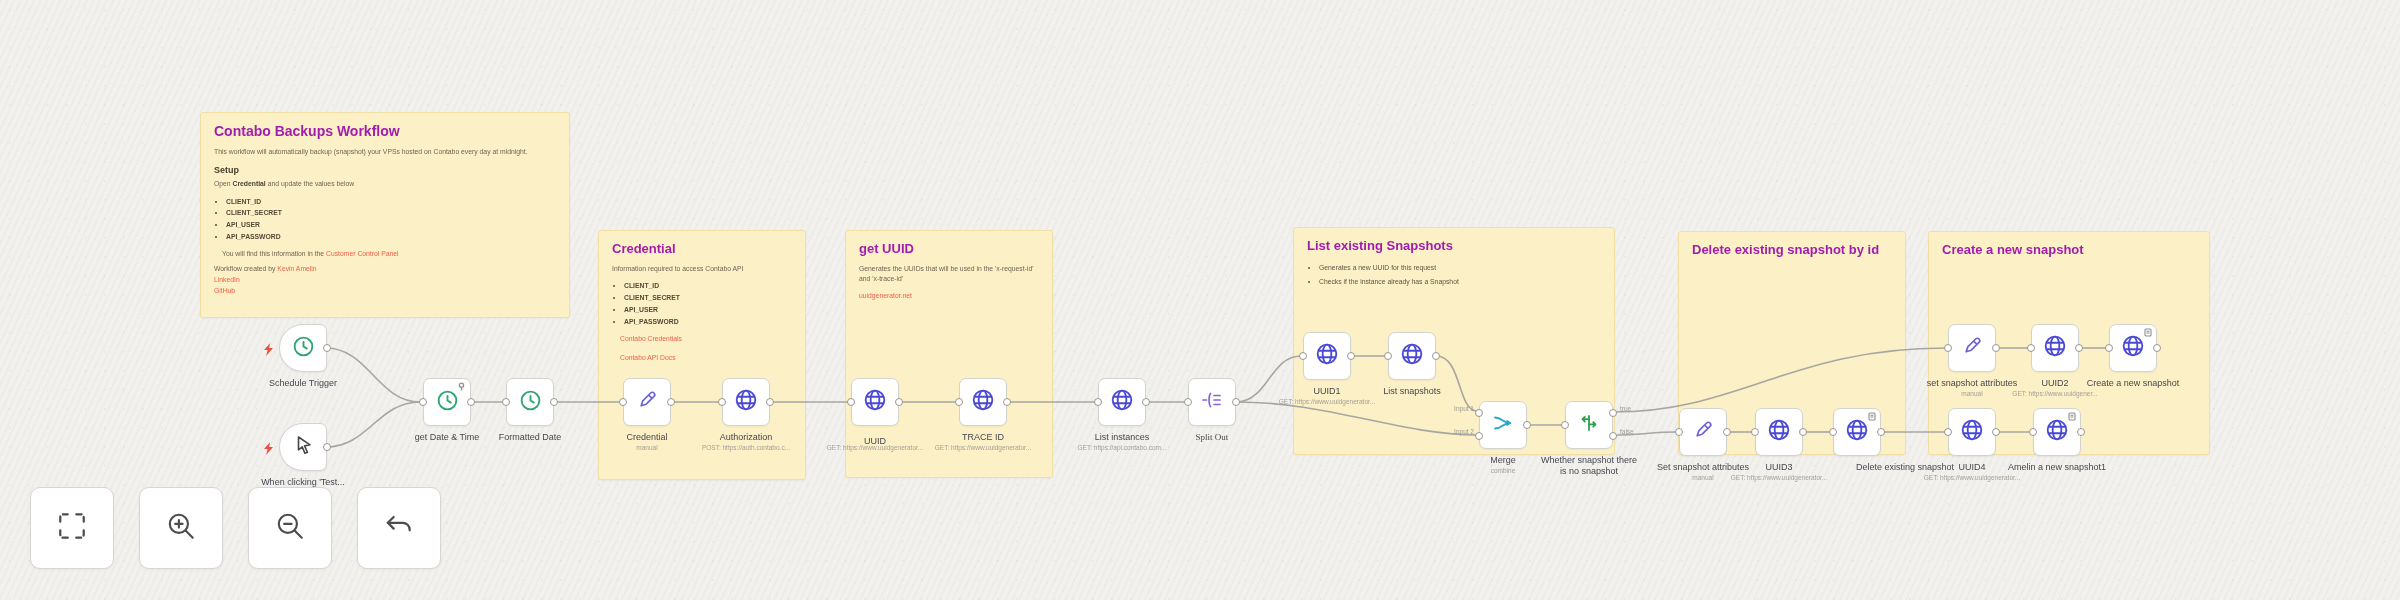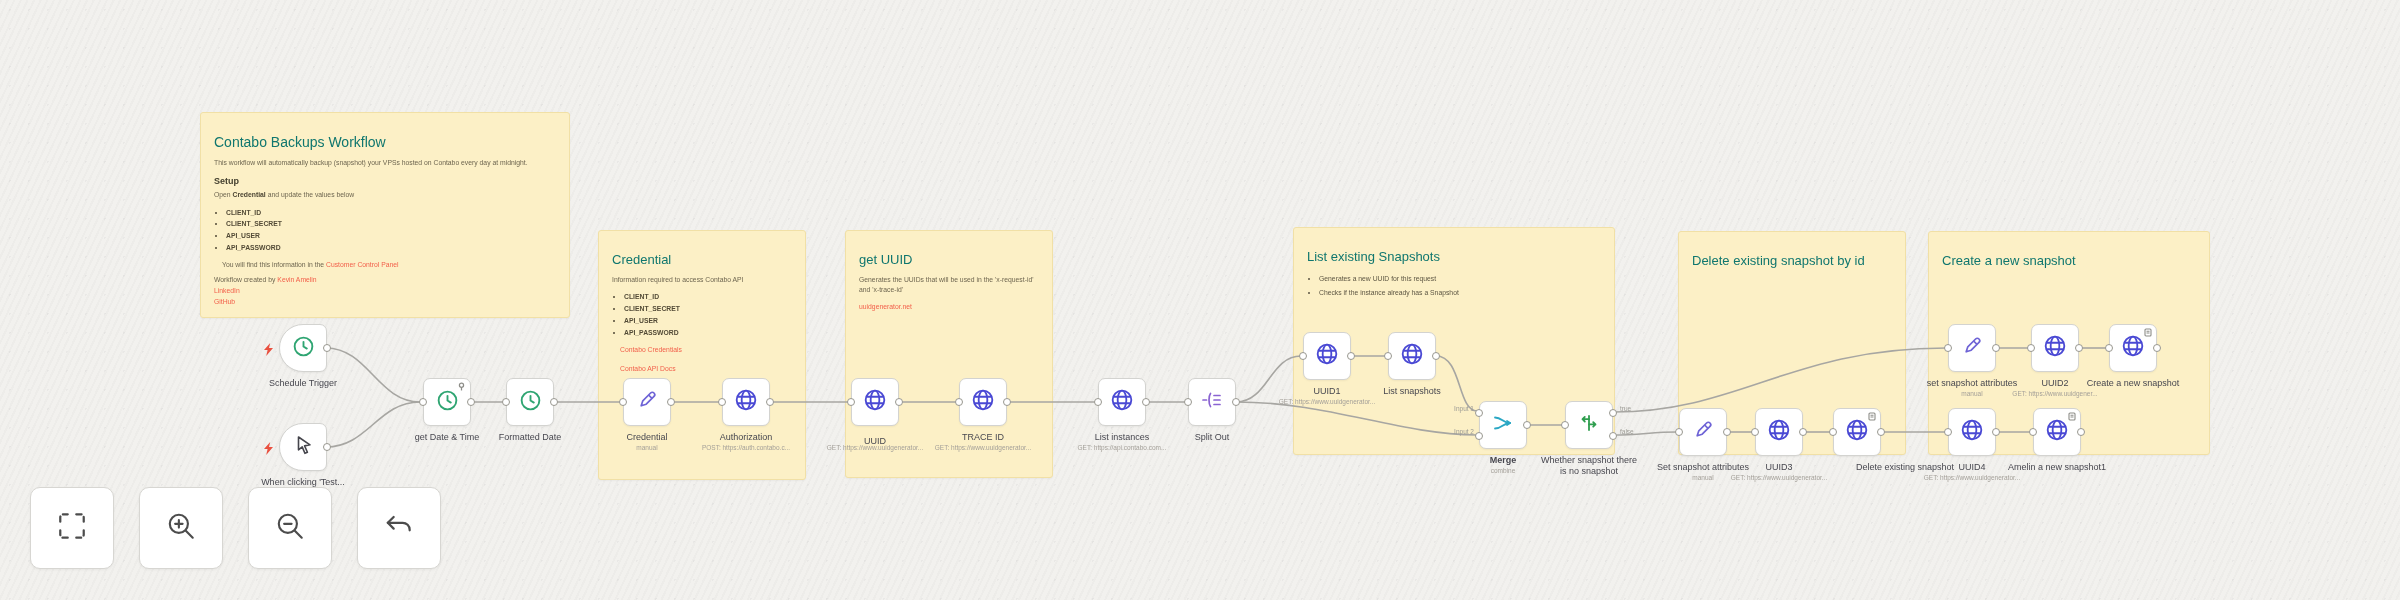--- a/index.html
+++ b/index.html
@@ -15,21 +15,21 @@
       radial-gradient(circle, rgba(0,0,0,0.035) 1px, transparent 1px);
     background-size:auto, 19px 19px;
   }
   
   .sticky{
     position:absolute;box-sizing:border-box;
     background:#fcf0c6;border:1px solid #f1e0a6;border-radius:3px;
     padding:10px 13px;z-index:1;
     box-shadow:0 1px 2px rgba(0,0,0,0.04);
   }
-  .s-title{font-size:13px;font-weight:normal;color:#0f766e;margin:11px 0 7px 0;line-height:1.2;}
+  .s-title{font-size:13px;font-weight:bold;color:#a21caf;margin:0 0 7px 0;line-height:1.2;}
   .s-title.big{font-size:14px;}
   .s-body{font-size:6.8px;color:#6e6650;line-height:1.6;margin:0 0 6px 0;}
   .s-h2{font-size:9px;font-weight:bold;color:#44402f;margin:7px 0 4px 0;}
   .s-bullets{margin:4px 0 6px 0;padding-left:12px;}
   .s-bullets li{font-size:6.8px;font-weight:bold;color:#524a36;line-height:1.75;}
   .s-bullets.thin li{font-weight:normal;color:#5d5643;line-height:2.1;}
   .s-link{color:#f25f4a;text-decoration:none;}
   .s-ind{margin-left:8px;}
   .s-bold{font-weight:bold;color:#4c4533;}
   
@@ -277,21 +277,21 @@
   <div class="nbox" style="left:1188px;top:378px;">
     <span>
       <svg width="24" height="24" viewBox="0 0 24 24" fill="none" stroke="#8a63d2" stroke-width="1.7" stroke-linecap="round">
           <path d="M3 12 H6.5"></path>
           <path d="M10.5 5.5 C8.5 8 8.5 16 10.5 18.5"></path>
           <path d="M14 7.5 H20 M14 12 H20 M14 16.5 H20"></path>
         </svg></span>
     <span class="port pin"></span>
     <span class="port pout"></span>
   </div>
-  <div class="nlabel" style="left:1127px;top:432px;">Split Out</div>
+  <div class="nlabel" style="left:1127px;top:432px;font-family:Liberation Serif, serif;">Split Out</div>
 
   <div class="nbox" style="left:1303px;top:332px;">
     <span>
       <svg width="26" height="26" viewBox="0 0 24 24" fill="none" stroke="#4a49d4" stroke-width="1.7">
           <circle cx="12" cy="12" r="8.6"></circle>
           <ellipse cx="12" cy="12" rx="4" ry="8.6"></ellipse>
           <path d="M3.8 9 H20.2 M3.8 15 H20.2"></path>
         </svg></span>
     <span class="port pin"></span>
     <span class="port pout"></span>
@@ -317,21 +317,21 @@
           <path d="M4 6.5 C11 6.5 12 12 19 12"></path>
           <path d="M4 17.5 C11 17.5 12 12 19 12"></path>
           <path d="M19 12 l-3 -2 M19 12 l-3 2"></path>
         </svg></span>
     <span class="port pin1"></span>
     <span class="port pin2"></span>
     <span class="port pout"></span>
   </div>
   <div class="tinylab r" style="left:1432px;top:405px;width:42px;">Input 1</div>
   <div class="tinylab r" style="left:1432px;top:428px;width:42px;">Input 2</div>
-  <div class="nlabel" style="left:1418px;top:455px;font-weight:bold;">Merge</div>
+  <div class="nlabel" style="left:1418px;top:455px;">Merge</div>
   <div class="nsub" style="left:1408px;top:467px;">combine</div>
 
   <div class="nbox" style="left:1565px;top:401px;">
     <span>
       <svg width="24" height="24" viewBox="0 0 24 24" fill="none" stroke="#2f9e4f" stroke-width="1.8" stroke-linecap="round" stroke-linejoin="round">
           <path d="M12 5 V19"></path>
           <path d="M12 8.2 H5.5 M5.5 8.2 l2.3 -2.3 M5.5 8.2 l2.3 2.3"></path>
           <path d="M12 13.4 H18.5 M18.5 13.4 l-2.3 -2.3 M18.5 13.4 l-2.3 2.3"></path>
         </svg></span>
     <span class="port pin"></span>

